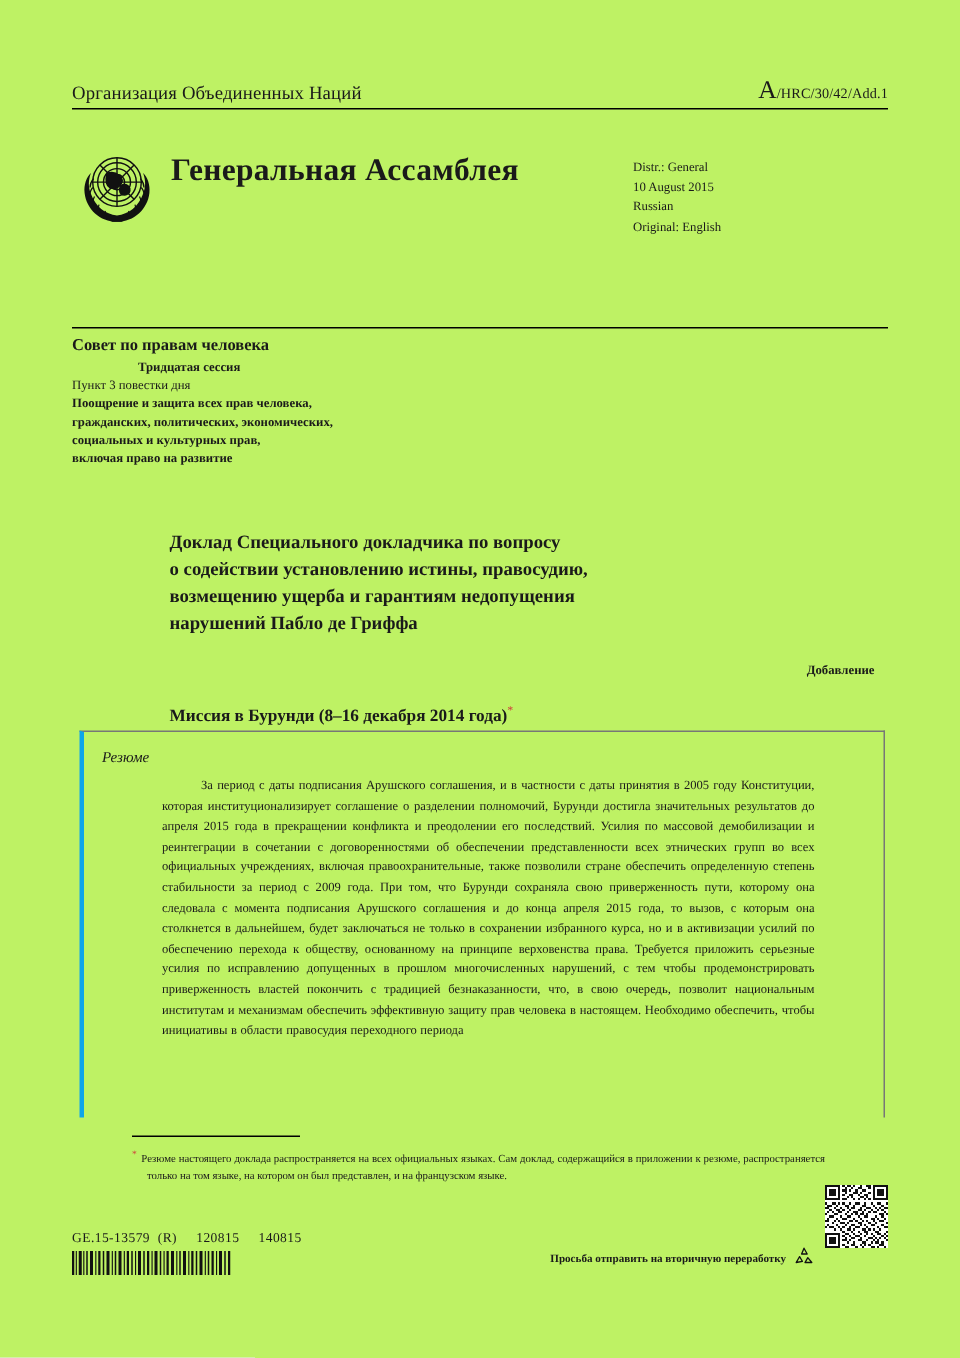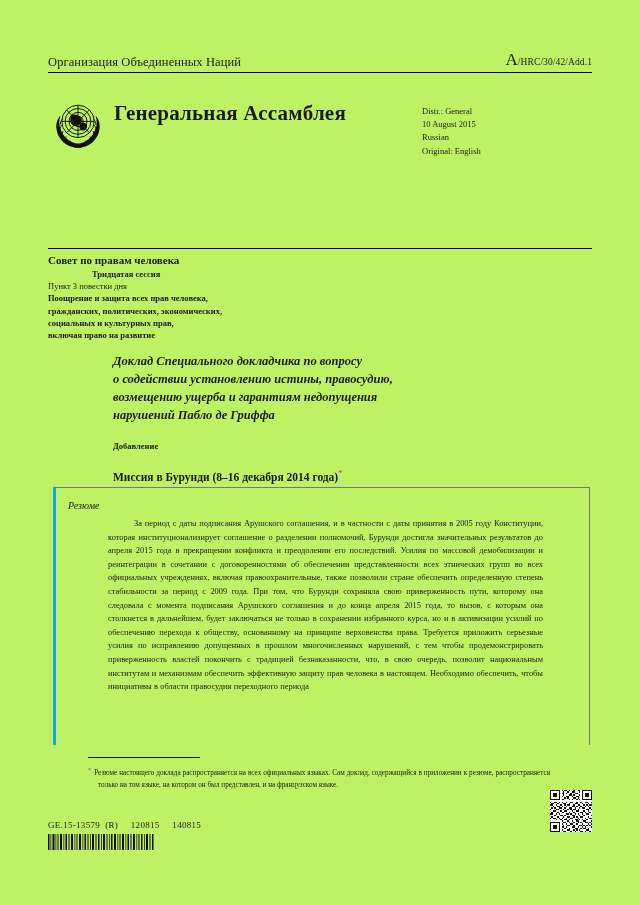--- a/index.html
+++ b/index.html
@@ -74,21 +74,21 @@
     flex: 0 0 170px;
     font-size: 8.5px;
     line-height: 1.55;
     padding-top: 12px;
   }
 
   
   .council {
     position: absolute;
     left: 48px;
-    top: 248px;
+    top: 218px;
     width: 544px;
   }
   .council .rule-mid {
     border-top: 1.3px solid #000;
     margin-bottom: 4px;
   }
   .council-title {
     font-size: 11px;
     font-weight: bold;
     line-height: 1.35;
@@ -113,26 +113,26 @@
   .report {
     position: absolute;
     left: 113px;
     top: 352px;
     width: 470px;
   }
   .report-title {
     font-size: 12.5px;
     font-weight: bold;
     line-height: 1.45;
-    font-style: italic;
   }
   .report-add {
     font-size: 8.5px;
     font-weight: bold;
     margin-top: 16px;
+    text-align: right;
   }
   .report-mission {
     font-size: 11.5px;
     font-weight: bold;
     margin-top: 18px;
   }
   .fn-mark {
     color: #d23b3b;
     font-size: 8px;
     vertical-align: super;
@@ -381,20 +381,30 @@
               <rect x="186" y="0" width="3" height="32"></rect>
             <rect x="192" y="0" width="1.5" height="32"></rect>
               <rect x="196" y="0" width="4" height="32"></rect>
             <rect x="203" y="0" width="2" height="32"></rect>
               <rect x="208" y="0" width="3" height="32"></rect>
           </g>
         </svg>
       </div>
 
       <div class="footer-right">
+        <div class="recycle-line">
+          <span>Просьба отправить на вторичную переработку</span>
+          <svg width="16" height="16" viewBox="0 0 24 24">
+            <g fill="none" stroke="#111" stroke-width="1.3" stroke-linejoin="round">
+              <path d="M12 3.2 L15.2 9 L12.4 9 L9.6 9 Z"></path>
+              <path d="M4.2 17.5 L7.6 11.6 L9 14 L10.4 16.4 Z"></path>
+              <path d="M19.8 17.5 L13 17.5 L14.4 15.1 L15.8 12.7 Z"></path>
+            </g>
+          </svg>
+        </div>
         <svg class="qr" viewBox="0 0 29 29" shape-rendering="crispEdges">
           <rect width="29" height="29" fill="#fff"></rect>
           <g fill="#111">
             <path d="M0 0h7v7h-7z M1 1h5v5h-5z" fill-rule="evenodd"></path>
             <rect x="2" y="2" width="3" height="3"></rect>
             <path d="M22 0h7v7h-7z M23 1h5v5h-5z" fill-rule="evenodd"></path>
             <rect x="24" y="2" width="3" height="3"></rect>
             <path d="M0 22h7v7h-7z M1 23h5v5h-5z" fill-rule="evenodd"></path>
             <rect x="2" y="24" width="3" height="3"></rect>
             <rect x="8" y="0" width="1" height="1"></rect>

